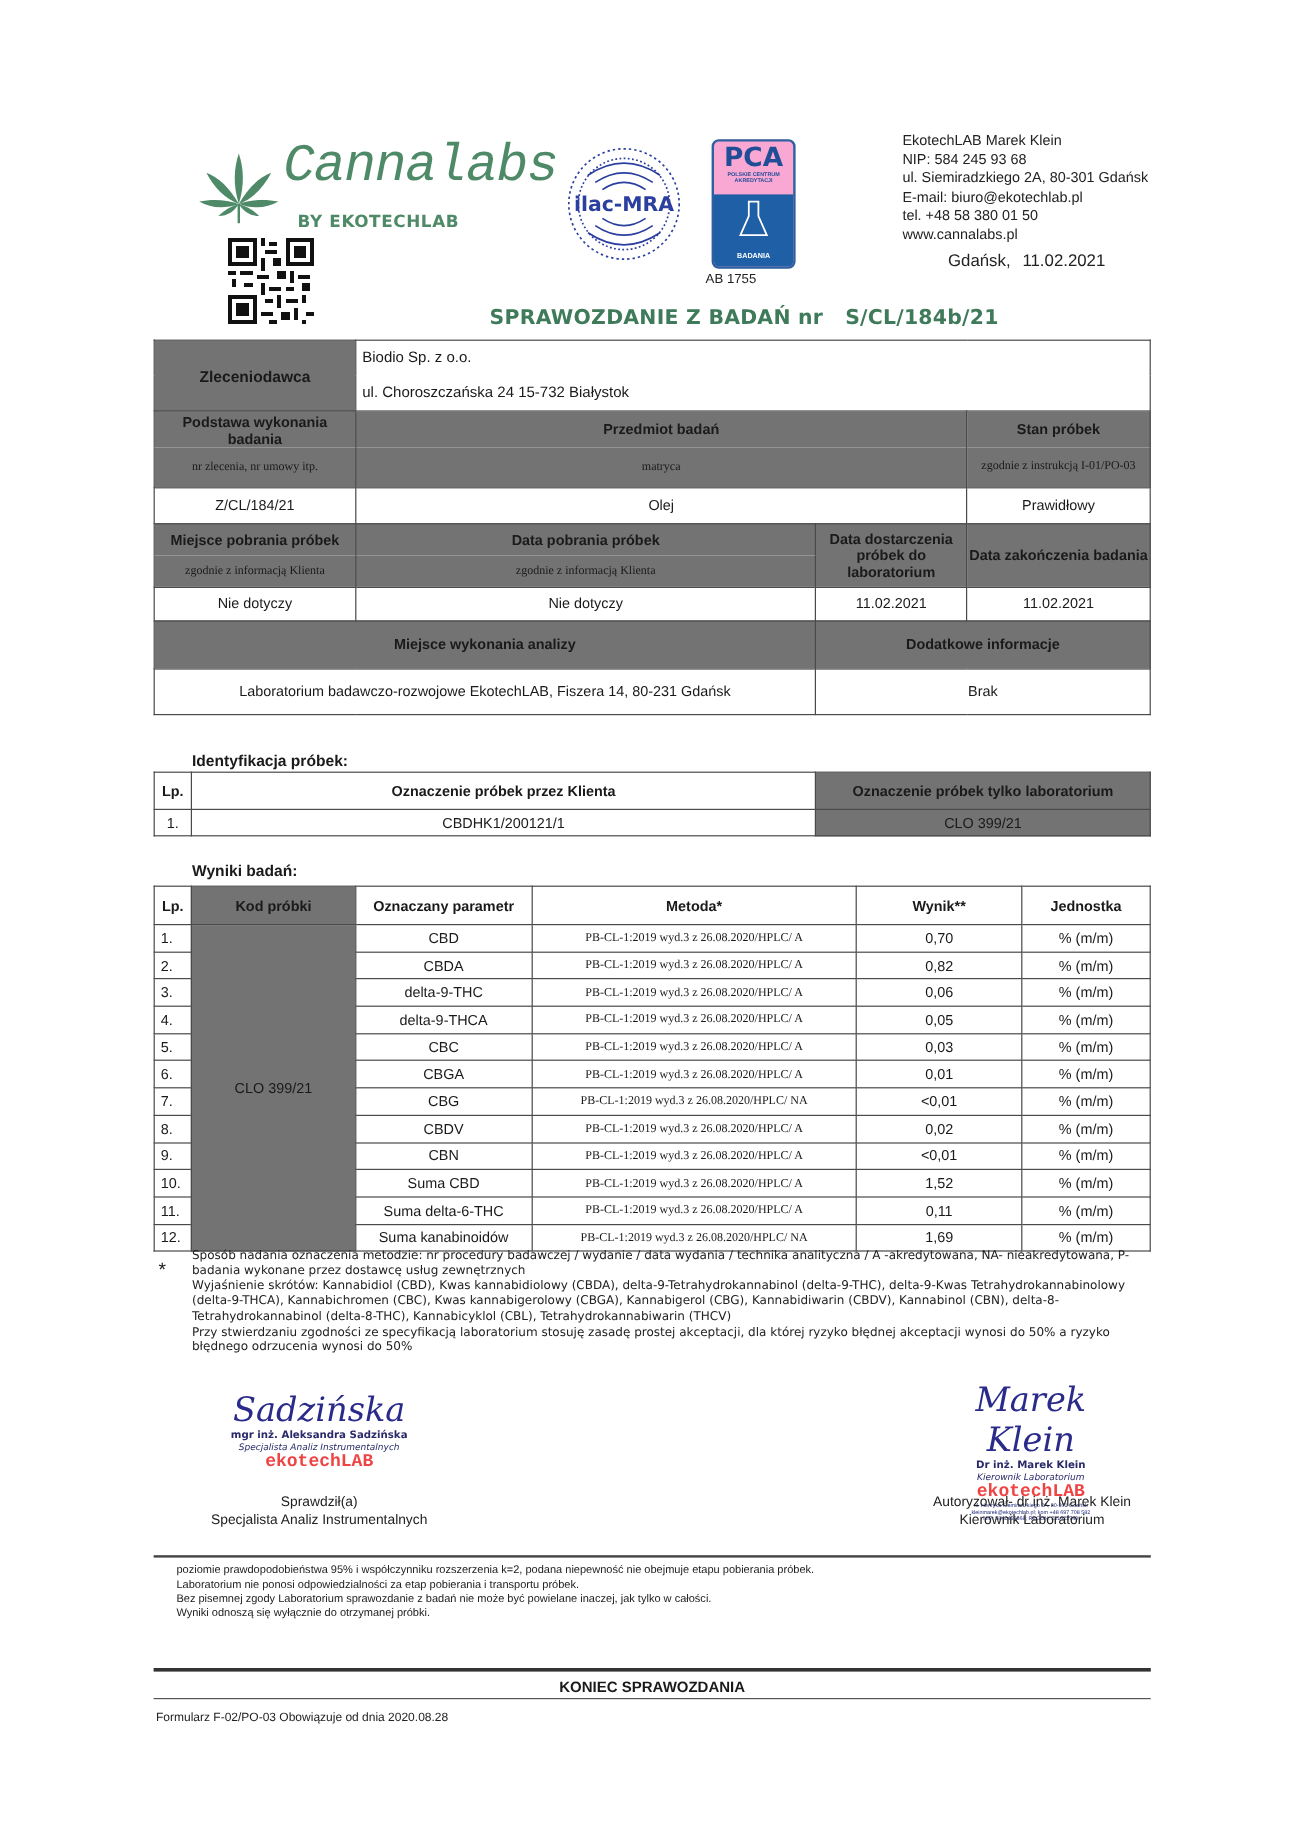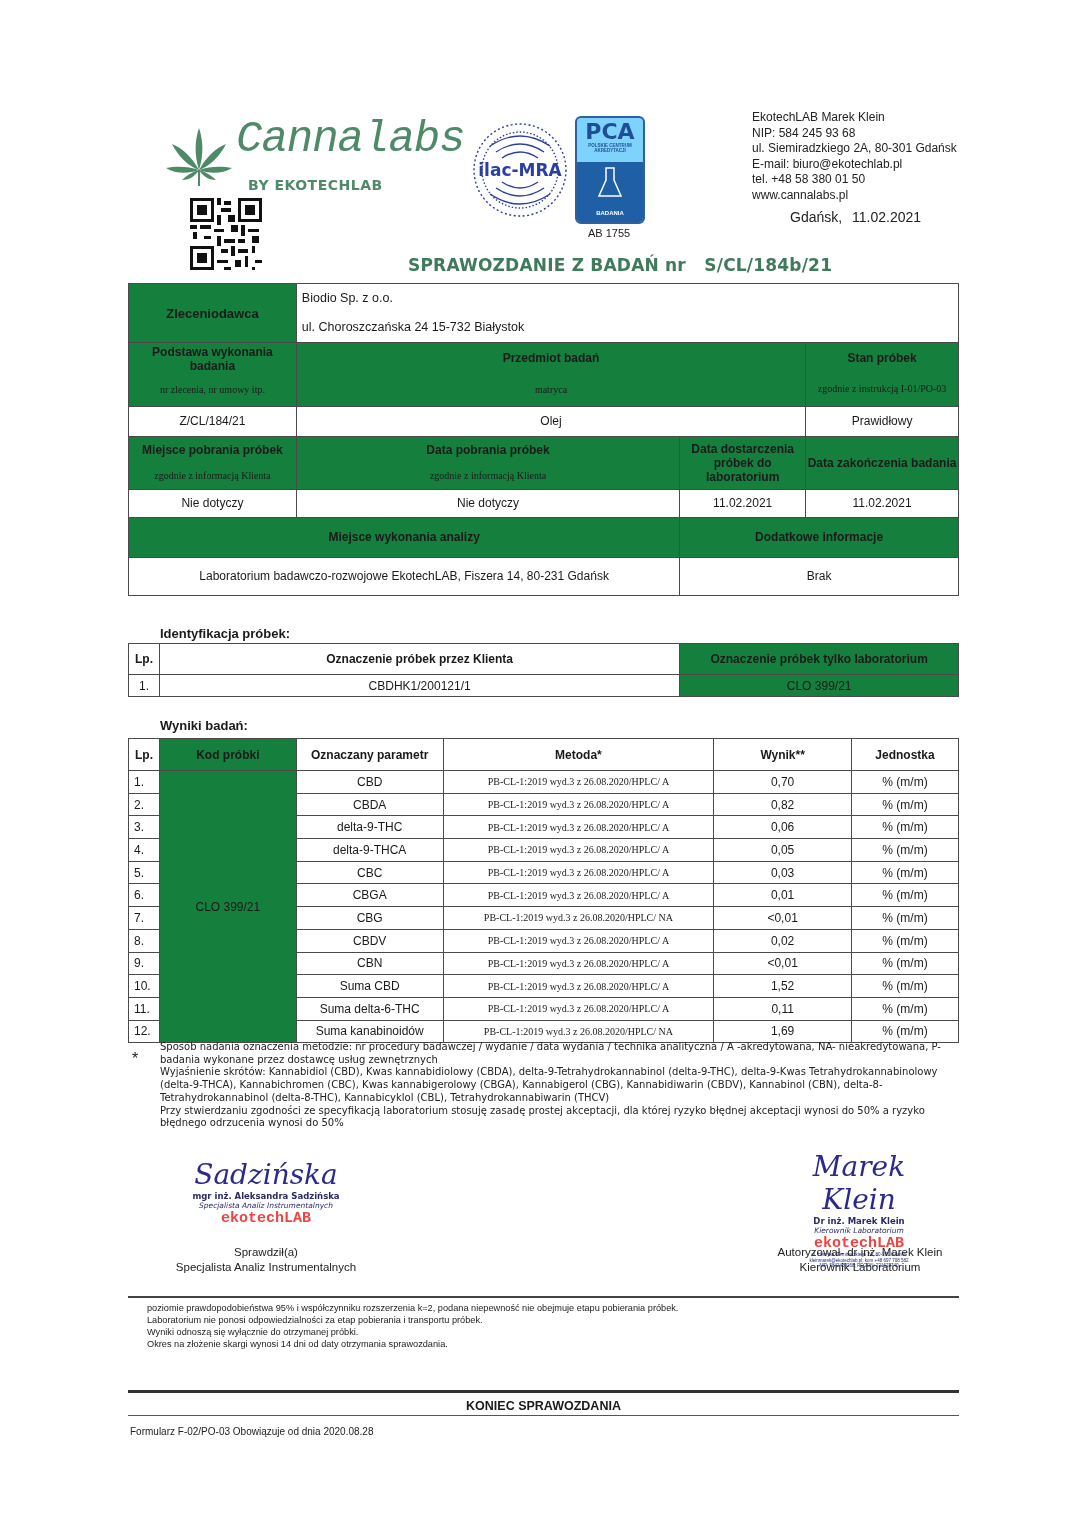--- a/index.html
+++ b/index.html
@@ -10,39 +10,39 @@
 
   
   #logo { left: 162px; top: 108px; width: 240px; height: 90px; }
   #logo .leaf { position: absolute; left: 2px; top: 18px; width: 70px; height: 62px; }
   #logo .script { position: absolute; left: 74px; top: 6px; font-family: Liberation Mono, monospace; font-style: italic; font-size: 44px; color: #4e8a68; letter-spacing: -1px; }
   #logo .by { position: absolute; left: 86px; top: 69px; font-family: "DejaVu Sans", sans-serif; font-weight: bold; font-size: 14px; color: #4e8a68; letter-spacing: 0.5px; }
   #qr { left: 190px; top: 198px; width: 72px; height: 72px; }
 
   
   #ilac { left: 470px; top: 116px; width: 100px; height: 108px; }
-  #pca { left: 575px; top: 116px; width: 70px; height: 108px; border: 2px solid #2e5f9e; border-radius: 6px; background: #7dd3fc; overflow: hidden; }
+  #pca { left: 593px; top: 116px; width: 70px; height: 108px; border: 2px solid #2e5f9e; border-radius: 6px; background: #f9a8d4; overflow: hidden; }
   #pca .top { height: 44px; text-align: center; padding-top: 3px; }
   #pca .top .pca-big { font-family: "DejaVu Sans", sans-serif; font-weight: bold; font-size: 22px; color: #1f4e96; line-height: 22px; }
   #pca .top .pca-small { font-size: 4.5px; color: #1f4e96; line-height: 5px; font-weight: bold; }
   #pca .bottom { background: #1f5fa6; height: 64px; text-align: center; color: #fff; }
   #pca .bottom .badania { font-size: 6px; font-weight: bold; padding-top: 2px; }
   #ab { left: 588px; top: 227px; font-size: 11px; color: #222; }
 
   
   #company { left: 752px; top: 110px; font-size: 12px; line-height: 15.5px; color: #222; }
   #place-date { left: 790px; top: 209px; font-size: 14px; color: #222; word-spacing: 6px; }
 
   
   #title { left: 408px; top: 255px; font-family: "DejaVu Sans", sans-serif; font-weight: bold; font-size: 17px; color: #3f7a5a; letter-spacing: 0.2px; white-space: pre; }
 
   
   table { border-collapse: collapse; position: absolute; font-family: "Liberation Sans", sans-serif; }
   td { border: 1px solid #4a4a4a; font-size: 12px; text-align: center; vertical-align: middle; color: #1a1a1a; }
-  .g { background: #15803d; }
+  .g { background: #737373; }
   .b { font-weight: bold; }
   .sm { font-size: 10px; font-family: Liberation Serif, serif; }
   .left { text-align: left; padding-left: 5px; }
 
   #t1 { left: 128px; top: 283px; width: 831px; }
 
   .section-label { font-size: 13px; font-weight: bold; color: #1a1a1a; }
   #id-label { left: 160px; top: 626px; }
   #res-label { left: 160px; top: 718px; }
 
@@ -389,19 +389,19 @@
 </div>
 <div id="sig-right-caption" class="abs sigblock sig-caption">
   <div>Autoryzował- dr inż. Marek Klein</div>
   <div>Kierownik Laboratorium</div>
 </div>
 
 <div id="rule1" class="abs"></div>
 <div id="footnotes" class="abs">
   <div>poziomie prawdopodobieństwa 95% i współczynniku rozszerzenia k=2, podana niepewność nie obejmuje etapu pobierania próbek.</div>
   <div>Laboratorium nie ponosi odpowiedzialności za etap pobierania i transportu próbek.</div>
+  <div>Bez pisemnej zgody Laboratorium sprawozdanie z badań nie może być powielane inaczej, jak tylko w całości.</div>
   <div>Wyniki odnoszą się wyłącznie do otrzymanej próbki.</div>
-  <div>Okres na złożenie skargi wynosi 14 dni od daty otrzymania sprawozdania.</div>
 </div>
 <div id="rule2" class="abs"></div>
 <div id="end" class="abs">KONIEC SPRAWOZDANIA</div>
 <div id="rule3" class="abs"></div>
 <div id="form" class="abs">Formularz F-02/PO-03 Obowiązuje od dnia 2020.08.28</div>
 
 </body></html>

